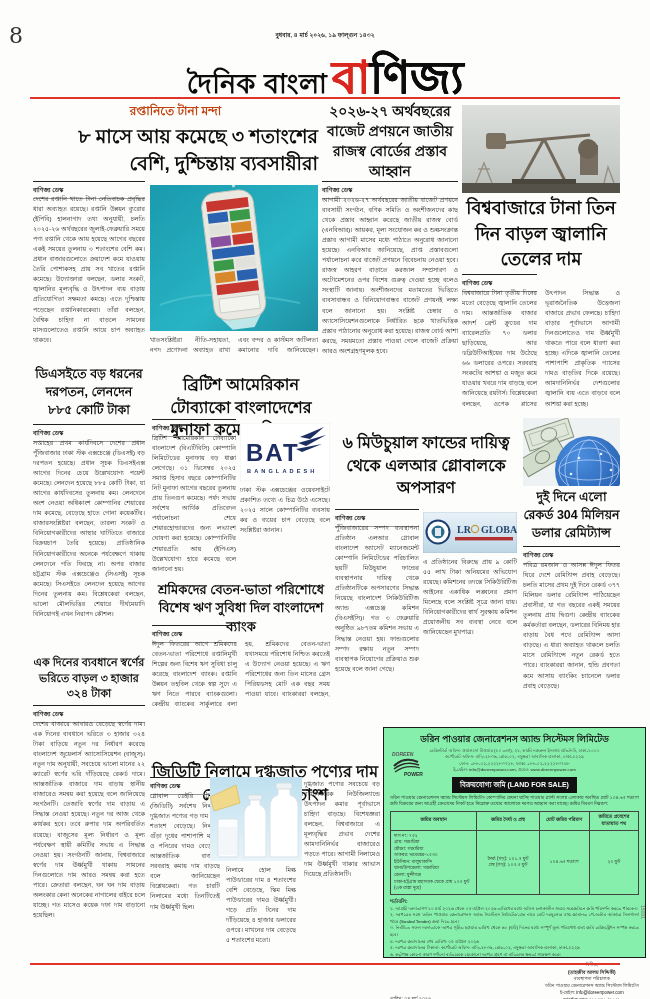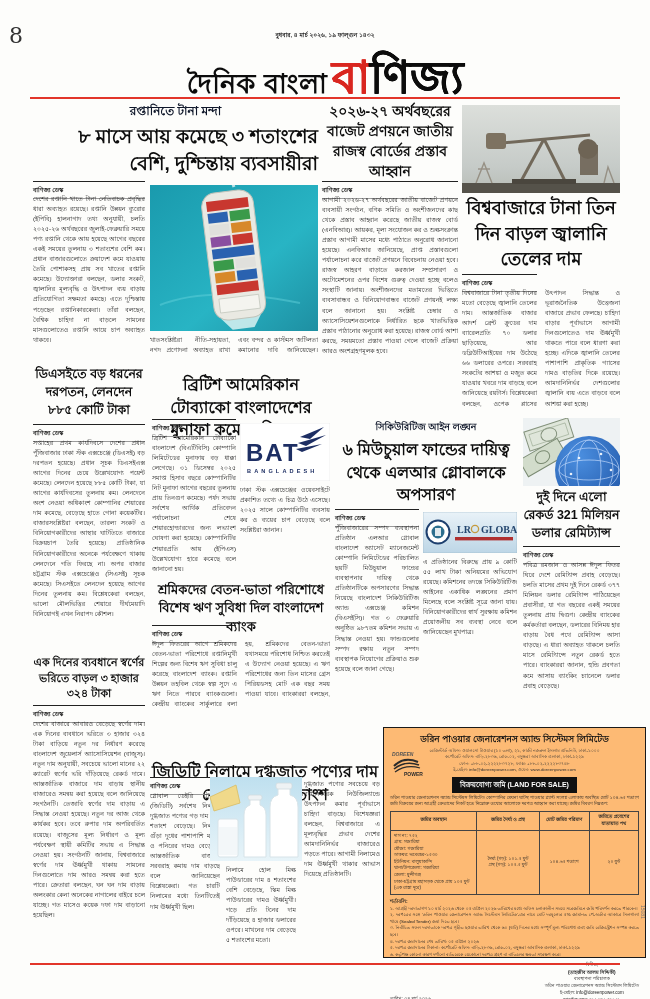--- a/index.html
+++ b/index.html
@@ -8,30 +8,30 @@
         outline:1px solid #dcdcdc;overflow:hidden;}
   .abs{position:absolute;}
   .pageno{font-family:"DejaVu Serif","Liberation Serif",serif;font-size:22px;color:#333;}
   .dateline{font-size:6px;font-weight:bold;color:#222;text-align:center;width:100%;}
   .masthead{width:100%;text-align:center;white-space:nowrap;}
   .mast-prefix{font-size:27px;font-weight:800;color:#0c0c0c;letter-spacing:0.5px;}
   .mast-brand{font-size:45px;font-weight:900;color:#0c0c0c;
               text-shadow:0 0 .6px #000,.5px 0 #000;}
   .mast-brand .first{color:#d9261f;text-shadow:0 0 .6px #d9261f,.5px 0 #d9261f;}
   .redrule{background:#e2352a;height:2.4px;}
-  .kicker{text-align:center;font-weight:700;color:#0f172a;}
+  .kicker{text-align:center;font-weight:700;color:#c2410c;}
   .hl{text-align:center;font-weight:800;color:#0d0d0d;line-height:1.42;}
   .byline{font-size:6px;font-weight:700;color:#111;border-top:1.4px solid #222;
           border-bottom:1px solid #9a9a9a;padding:2.5px 0 2px;}
   .body{font-size:6.2px;line-height:1.62;text-align:justify;color:#212121;overflow:hidden;}
   .c2{column-count:2;column-gap:8px;}
   .prelines{white-space:pre-line;}
   .photo{display:block;}
   
-  .ad{border:1.6px solid #1a1a1a;background:#fdba74;box-sizing:border-box;padding:4px 6px;}
+  .ad{border:1.6px solid #1a1a1a;background:#86efac;box-sizing:border-box;padding:4px 6px;}
   .ad-title{font-size:9px;font-weight:800;text-align:center;color:#111;}
   .ad-addr{font-size:4.4px;line-height:1.45;text-align:center;color:#333;margin-top:1px;}
   .ad-pill{display:block;margin:3px auto 2px;background:#111;color:#fff;font-weight:700;
            font-size:7px;padding:2px 8px;width:fit-content;}
   .ad-intro{font-size:4.5px;line-height:1.5;text-align:justify;color:#222;}
   table.land{border-collapse:collapse;width:100%;margin-top:3px;table-layout:fixed;}
   table.land th,table.land td{border:0.7px solid #444;font-size:4.5px;line-height:1.45;
            padding:2px 3px;vertical-align:middle;color:#222;}
   table.land th{font-weight:700;text-align:center;font-size:4.8px;}
   td.cc{text-align:center;}
@@ -159,22 +159,21 @@
     <div class="abs body" style="left:88px;top:111px;width:90px;height:86px;">ঢাকা স্টক এক্সচেঞ্জের ওয়েবসাইটে প্রকাশিত তথ্যে এ চিত্র উঠে এসেছে। ২০২৫ সালে কোম্পানিটির ব্যবসায় কর ও ব্যয়ের চাপ বেড়েছে বলে সংশ্লিষ্টরা জানান।</div>
   </div>
 
   <div class="abs" style="left:152px;top:581px;width:178px;">
     <div class="hl" style="font-size:13px;">শ্রমিকদের বেতন-ভাতা পরিশোধে বিশেষ ঋণ সুবিধা দিল বাংলাদেশ ব্যাংক</div>
     <div class="abs byline" style="left:0;top:44px;width:84px;">বাণিজ্য ডেস্ক</div>
     <div class="abs body c2" style="left:0;top:58px;width:178px;height:72px;">ঈদুল ফিতরের আগে শ্রমিকদের বেতন-ভাতা পরিশোধে রপ্তানিমুখী শিল্পের জন্য বিশেষ ঋণ সুবিধা চালু করেছে বাংলাদেশ ব্যাংক। রপ্তানি উন্নয়ন তহবিল থেকে স্বল্প সুদে এ ঋণ নিতে পারবে ব্যাংকগুলো। কেন্দ্রীয় ব্যাংকের সার্কুলারে বলা হয়, শ্রমিকদের বেতন-ভাতা যথাসময়ে পরিশোধ নিশ্চিত করতেই এ উদ্যোগ নেওয়া হয়েছে। এ ঋণ পরিশোধের জন্য তিন মাসের গ্রেস পিরিয়ডসহ মোট এক বছর সময় পাওয়া যাবে। ব্যাংকাররা বলছেন, এতে তারল্য চাপে থাকা কারখানাগুলো স্বস্তি পাবে।</div>
   </div>
 
   <div class="abs" style="left:335px;top:420px;width:182px;">
-    <div class="kicker" style="font-size:9.5px;">সিকিউরিটিজ আইন লঙ্ঘন</div>
-    <div class="hl" style="font-size:16px;margin-top:4px;">৬ মিউচুয়াল ফান্ডের দায়িত্ব থেকে এলআর গ্লোবালকে অপসারণ</div>
+    <div class="hl" style="font-size:16px;margin-top:12px;">৬ মিউচুয়াল ফান্ডের দায়িত্ব থেকে এলআর গ্লোবালকে অপসারণ</div>
     <div class="abs byline" style="left:0;top:89px;width:84px;">বাণিজ্য ডেস্ক</div>
     <div class="abs body" style="left:0;top:103px;width:84px;height:186px;">পুঁজিবাজারের সম্পদ ব্যবস্থাপনা প্রতিষ্ঠান এলআর গ্লোবাল বাংলাদেশ অ্যাসেট ম্যানেজমেন্ট কোম্পানি লিমিটেডের পরিচালিত ছয়টি মিউচুয়াল ফান্ডের ব্যবস্থাপনার দায়িত্ব থেকে প্রতিষ্ঠানটিকে অপসারণের সিদ্ধান্ত নিয়েছে বাংলাদেশ সিকিউরিটিজ অ্যান্ড এক্সচেঞ্জ কমিশন (বিএসইসি)। গত ৩ ফেব্রুয়ারি অনুষ্ঠিত ৯৮৭তম কমিশন সভায় এ সিদ্ধান্ত নেওয়া হয়। ফান্ডগুলোর সম্পদ রক্ষায় নতুন সম্পদ ব্যবস্থাপক নিয়োগের প্রক্রিয়াও শুরু হয়েছে বলে জানা গেছে।</div>
     <svg class="abs" style="left:88px;top:92px;" width="94" height="41" viewBox="0 0 94 41">
       <defs>
         <linearGradient id="lrbg" x1="0" y1="0" x2="0" y2="1">
           <stop offset="0" stop-color="#e9f2f8"></stop>
             <stop offset="1" stop-color="#bdd6e6"></stop>
         </linearGradient>
       </defs>
       <rect width="94" height="41" fill="url(#lrbg)" stroke="#9fb8c8" stroke-width="0.6"></rect>
@@ -214,21 +213,21 @@
         <ellipse cx="66" cy="52" rx="12" ry="30"></ellipse>
         <ellipse cx="66" cy="52" rx="24" ry="30"></ellipse>
       </g>
       <g fill="#ffffff" opacity="0.9">
         <circle cx="56" cy="40" r="1.3"></circle>
           <circle cx="78" cy="36" r="1.3"></circle>
           <circle cx="88" cy="52" r="1.3"></circle>
           <circle cx="48" cy="56" r="1.3"></circle>
       </g>
     </svg>
-    <div class="hl" style="font-size:12.5px;margin-top:71px;">দুই দিনে এলো রেকর্ড 321 মিলিয়ন ডলার রেমিট্যান্স</div>
+    <div class="hl" style="font-size:12.5px;margin-top:71px;">দুই দিনে এলো রেকর্ড 304 মিলিয়ন ডলার রেমিট্যান্স</div>
     <div class="abs byline" style="left:0;top:128px;width:97px;">বাণিজ্য ডেস্ক</div>
     <div class="abs body" style="left:0;top:142px;width:97px;height:148px;">পবিত্র রমজান ও আসন্ন ঈদুল ফিতর ঘিরে দেশে রেমিট্যান্স প্রবাহ বেড়েছে। চলতি মাসের প্রথম দুই দিনে রেকর্ড ৩৭৭ মিলিয়ন ডলার রেমিট্যান্স পাঠিয়েছেন প্রবাসীরা, যা গত বছরের একই সময়ের তুলনায় প্রায় দ্বিগুণ। কেন্দ্রীয় ব্যাংকের কর্মকর্তারা বলছেন, ডলারের বিনিময় হার বাড়ায় বৈধ পথে রেমিট্যান্স আসা বাড়ছে। এ ধারা অব্যাহত থাকলে চলতি মাসে রেমিট্যান্সে নতুন রেকর্ড হতে পারে। ব্যাংকাররা জানান, হুন্ডি প্রবণতা কমে আসায় ব্যাংকিং চ্যানেলে ডলার প্রবাহ বেড়েছে।</div>
   </div>
 
   <div class="abs" style="left:150px;top:719px;width:230px;">
     <div class="hl" style="font-size:16px;margin-top:42px;">জিডিটি নিলামে দুগ্ধজাত পণ্যের দাম বেড়েছে ৩.৬ শতাংশ</div>
     <div class="abs byline" style="left:0;top:58px;width:70px;">বাণিজ্য ডেস্ক</div>
     <div class="abs body" style="left:0;top:72px;width:70px;height:162px;">গ্লোবাল ডেইরি ট্রেডের (জিডিটি) সর্বশেষ নিলামে দুগ্ধজাত পণ্যের গড় দাম ৩.৬ শতাংশ বেড়েছে। নিলামে গুঁড়া দুধের পাশাপাশি মাখন ও পনিরের দামও বেড়েছে। আন্তর্জাতিক বাজারে সরবরাহ কমায় দাম বাড়ছে বলে জানিয়েছেন বিশ্লেষকেরা। গত চারটি নিলামের মধ্যে তিনটিতেই দাম ঊর্ধ্বমুখী ছিল।</div>
     <svg class="abs photo" style="left:60px;top:58px;" width="92" height="84" viewBox="0 0 92 84">
       <defs>

